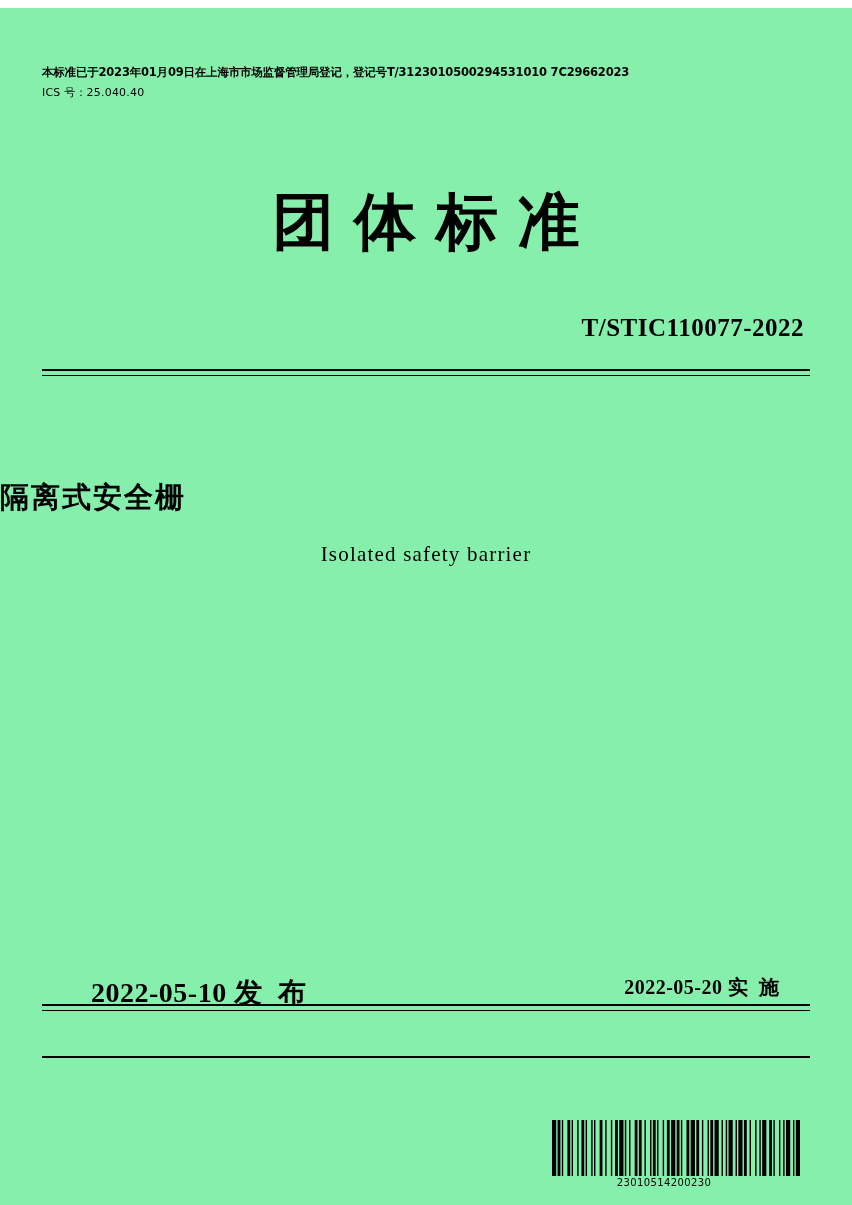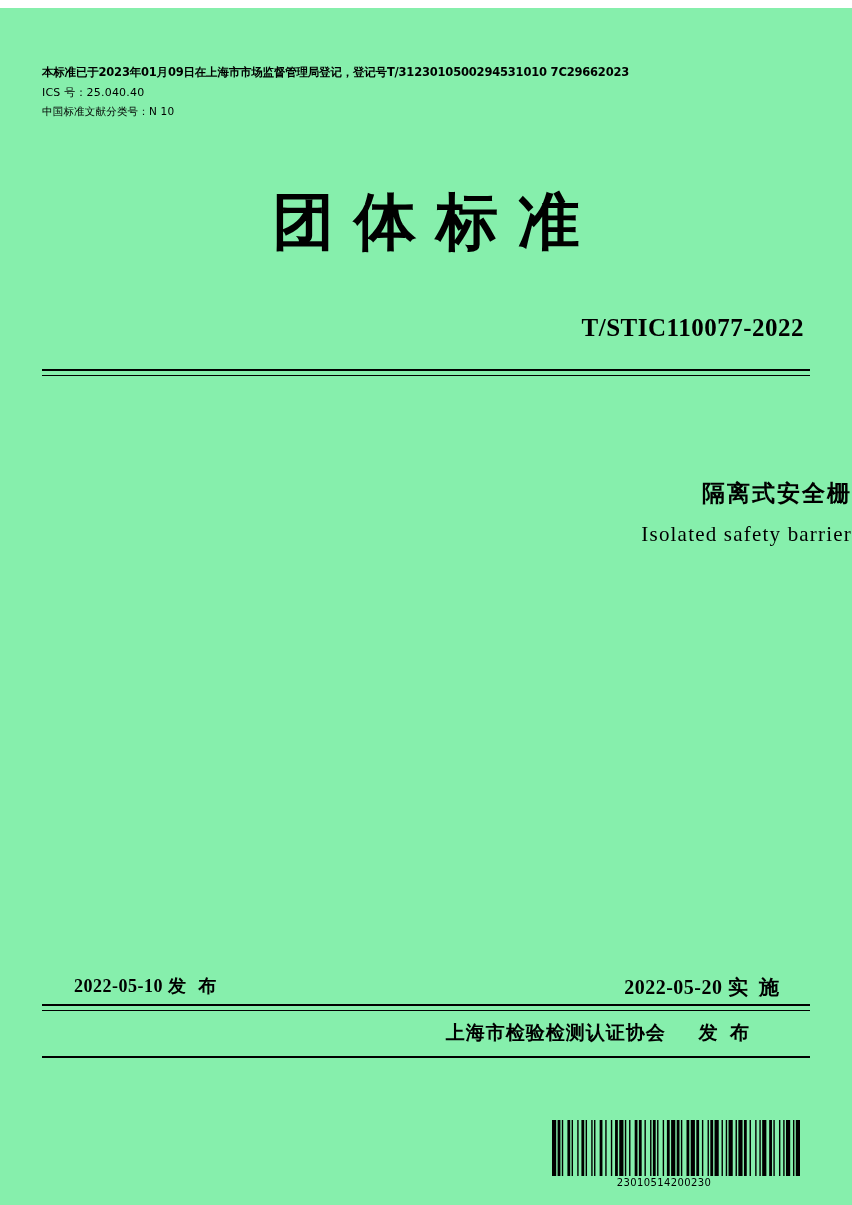--- a/index.html
+++ b/index.html
@@ -88,44 +88,44 @@
   .rule-bot-thick { top: 996px; height: 2.2px; }
   .rule-bot-thin  { top: 1002px; height: 1px; }
   .rule-bot-last  { top: 1048px; height: 1.6px; }
 
   
   .doc-title-cn {
     position: absolute;
     left: 0;
     top: 470px;
     width: 852px;
-    text-align: right;
+    text-align: left;
     font-family: "DejaVu Sans", sans-serif;
     font-weight: bold;
-    font-size: 23px;
+    font-size: 29px;
     letter-spacing: 2px;
   }
   .doc-title-en {
     position: absolute;
     left: 0;
-    top: 514px;
-    width: 852px;
-    text-align: right;
+    top: 534px;
+    width: 852px;
+    text-align: center;
     font-family: "Liberation Serif", serif;
     font-size: 21px;
     letter-spacing: 1.2px;
   }
 
   
   .date-left {
     position: absolute;
-    left: 74px;
+    left: 91px;
     top: 966px;
     font-family: "Liberation Serif", serif;
-    font-size: 18px;
+    font-size: 28px;
     font-weight: 700;
     letter-spacing: 0.5px;
   }
   .date-left .zh { font-family: "DejaVu Sans", sans-serif; font-weight: bold; letter-spacing: 3px; }
   .date-right {
     position: absolute;
     right: 70px;
     top: 966px;
     font-family: "Liberation Serif", serif;
     font-size: 20px;
@@ -167,21 +167,20 @@
   }
 </style>
 </head>
 <body>
 
 <div class="page">
 
   <div class="reg-block">
     <div class="reg-line">本标准已于2023年01月09日在上海市市场监督管理局登记，登记号T/3123010500294531010 7C29662023</div>
     <div class="ics-line">ICS 号：25.040.40</div>
-    <div class="cls-line">中国标准文献分类号：N 10</div>
   </div>
 
   <div class="big-title">团体标准</div>
 
   <div class="std-no">T/STIC110077-2022</div>
 
   <div class="rule rule-top-thick"></div>
   <div class="rule rule-top-thin"></div>
 
   <div class="doc-title-cn">隔离式安全栅</div>
@@ -192,24 +191,20 @@
 
   <div class="date-left">
     <span>2022-05-10</span>
     <span class="zh">发 布</span>
   </div>
   <div class="date-right">
     <span>2022-05-20</span>
     <span class="zh">实 施</span>
   </div>
 
-  <div class="issuer">
-    <span>上海市检验检测认证协会</span>
-    <span class="pub">  发 布</span>
-  </div>
 
   <div class="rule rule-bot-last"></div>
 
   <div class="barcode-wrap">
     <svg class="barcode" id="barcode-svg" viewBox="0 0 248 56" preserveAspectRatio="none">
         <rect x="0.00" y="0" width="4.20" height="56" fill="#000"></rect>
         <rect x="5.60" y="0" width="2.80" height="56" fill="#000"></rect>
         <rect x="9.81" y="0" width="1.40" height="56" fill="#000"></rect>
         <rect x="15.41" y="0" width="2.80" height="56" fill="#000"></rect>
         <rect x="19.62" y="0" width="1.40" height="56" fill="#000"></rect>

